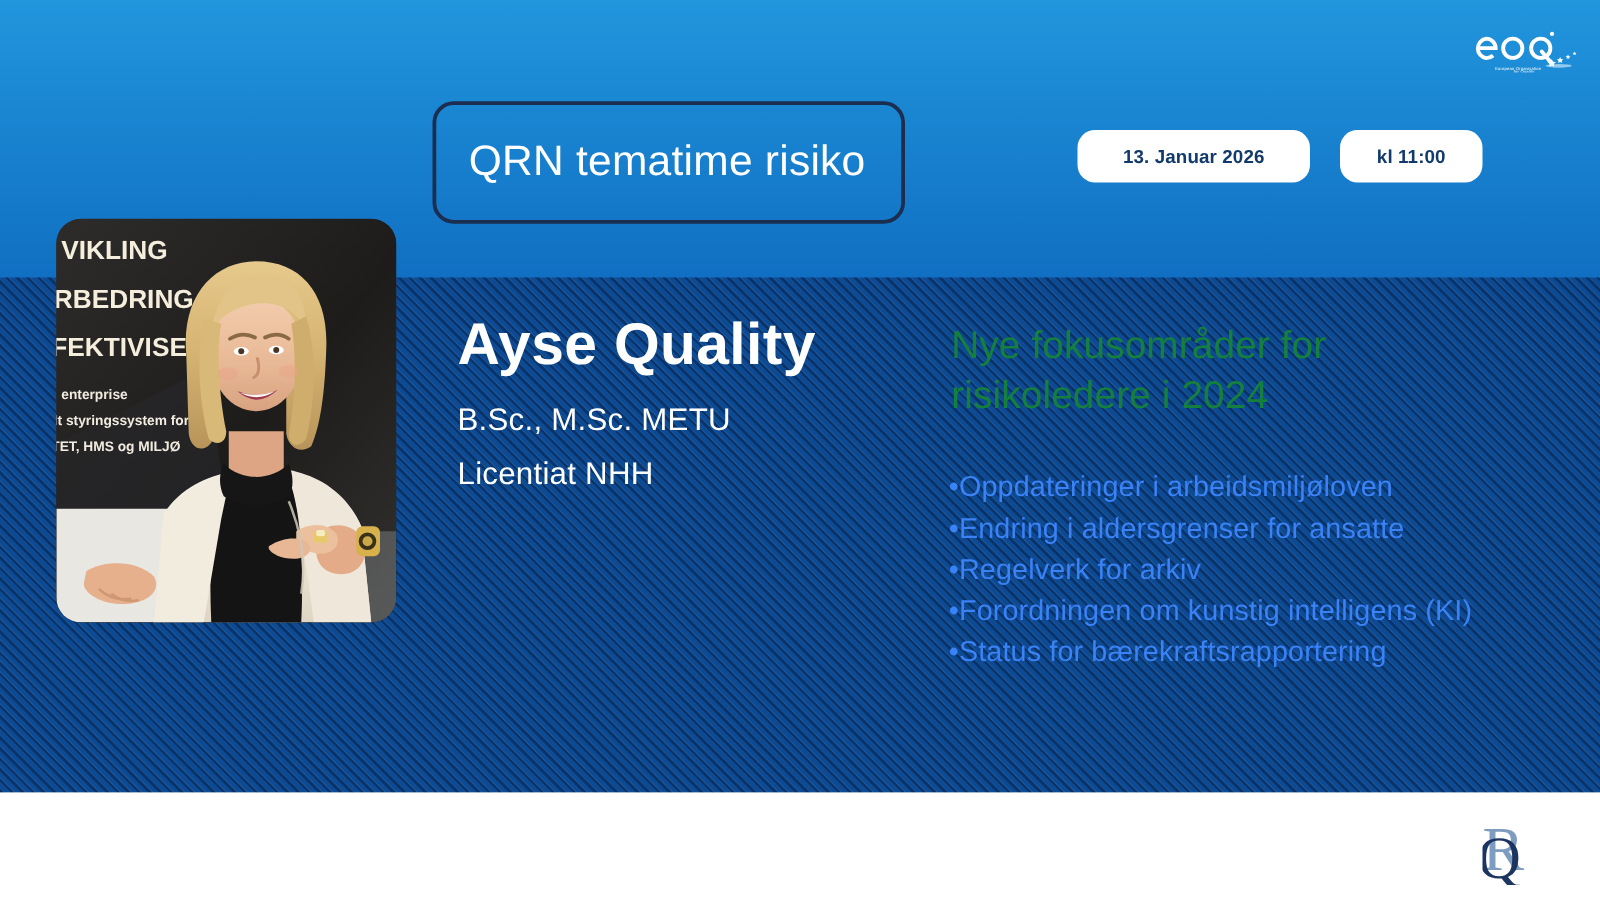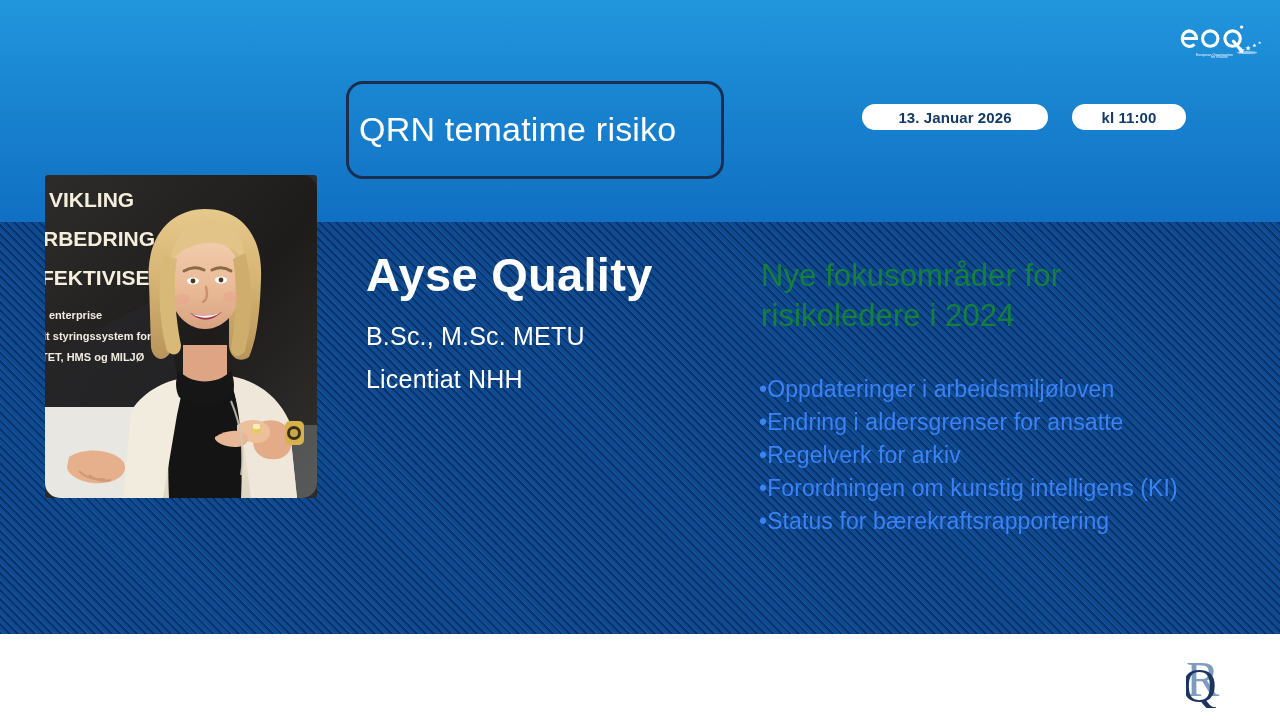--- a/index.html
+++ b/index.html
@@ -77,37 +77,37 @@
     position: absolute;
     left: 346px;
     top: 81px;
     width: 378px;
     height: 98px;
     border: 3px solid #1b2e4f;
     border-radius: 17px;
     box-sizing: border-box;
     display: flex;
     align-items: center;
-    padding-left: 10px;
+    padding-left: 26px;
   }
   .title-text {
     color: #ffffff;
     font-size: 34px;
     font-weight: 400;
     letter-spacing: 0.2px;
     line-height: 1.1;
     white-space: nowrap;
   }
 
   
   .pill {
     position: absolute;
     background: #ffffff;
     border-radius: 14px;
-    height: 26px;
+    height: 42px;
     display: flex;
     align-items: center;
     justify-content: center;
     color: #123a6b;
     font-size: 15px;
     font-weight: bold;
     letter-spacing: 0.1px;
     white-space: nowrap;
   }
   .pill-date {
@@ -121,21 +121,21 @@
     width: 114px;
   }
 
   
   .photo-frame {
     position: absolute;
     left: 45px;
     top: 175px;
     width: 272px;
     height: 323px;
-    border-radius: 3px;
+    border-radius: 20px;
     overflow: hidden;
     background: #2b2b2b;
   }
   .photo-frame svg { display: block; }
 
   
   .speaker-name {
     position: absolute;
     left: 366px;
     top: 250px;

